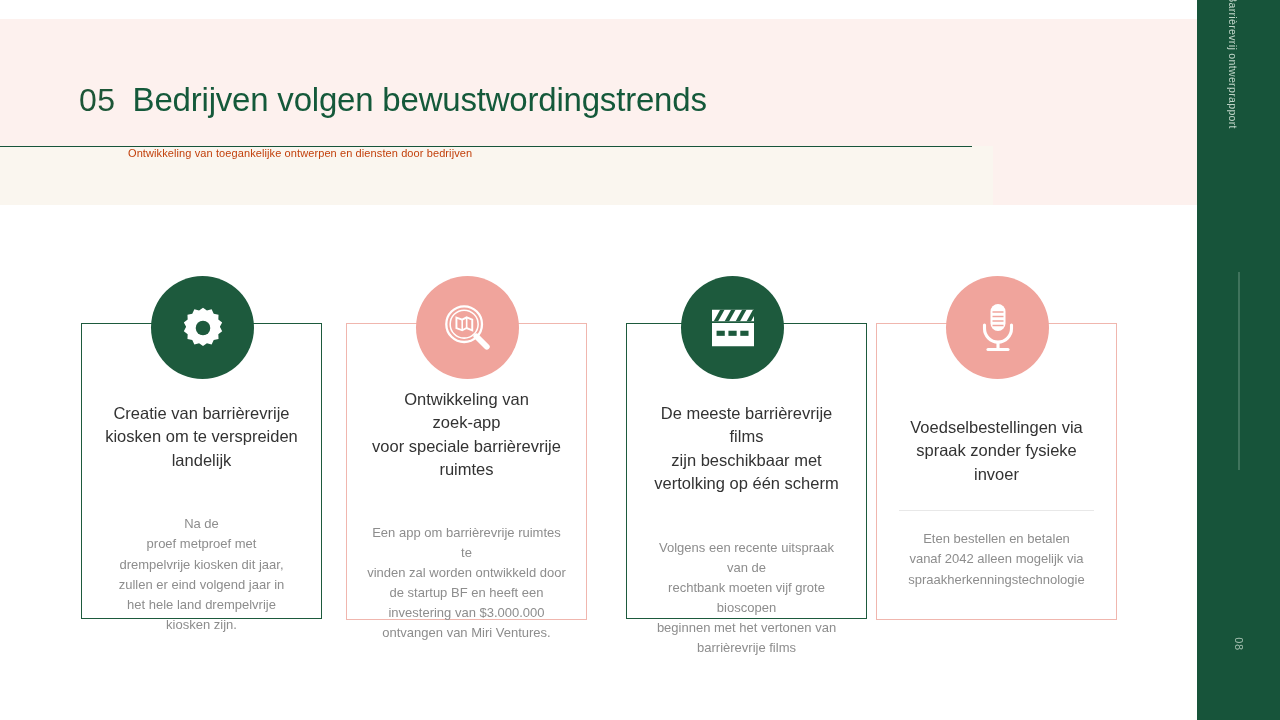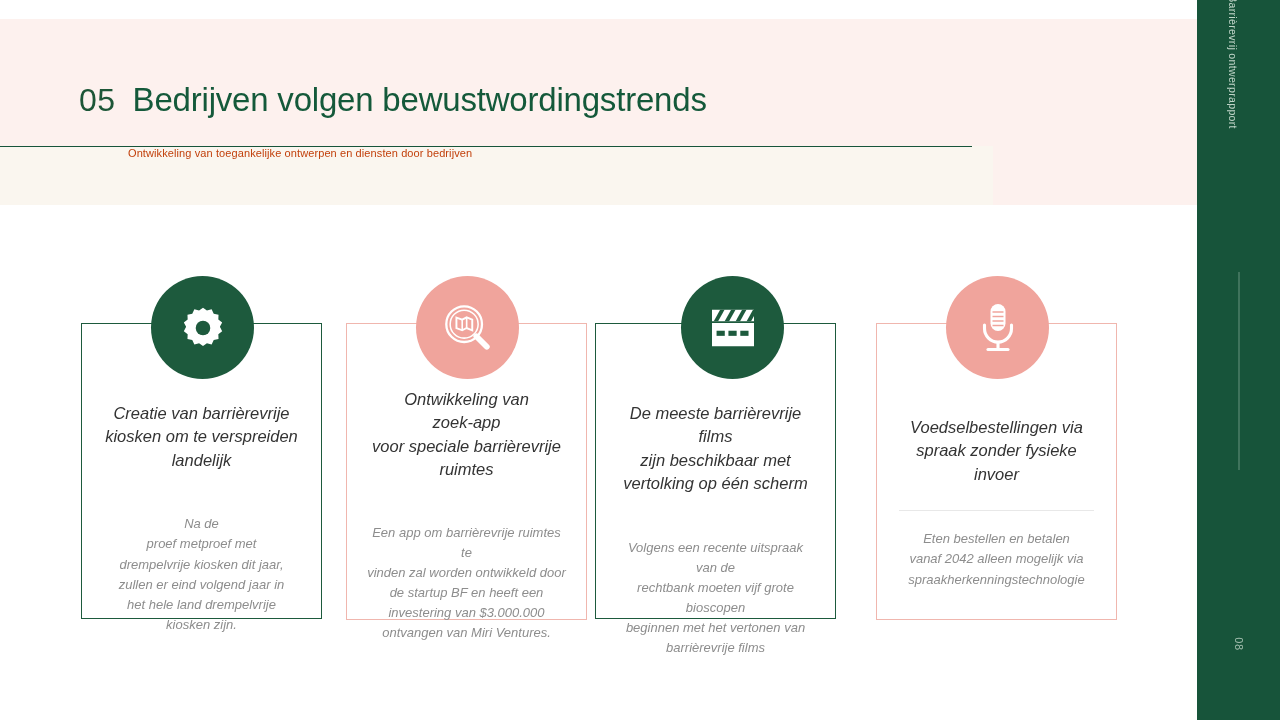--- a/index.html
+++ b/index.html
@@ -125,36 +125,35 @@
     opacity: 0.85;
   }
 
   
   .cards {
     position: absolute;
     left: 0;
     top: 0;
     width: 1197px;
     height: 704px;
-    font-style: italic;
   }
 
   .card {
     position: absolute;
     top: 323px;
     width: 241px;
     background: #ffffff;
     box-sizing: border-box;
   }
   .card.green  { border: 1.2px solid #1d5a3d; }
   .card.pink   { border: 1.2px solid #f0b6ae; }
 
   .card-1 { left: 81px;  height: 296px; }
   .card-2 { left: 346px; height: 297px; }
-  .card-3 { left: 595px; height: 296px; }
+  .card-3 { left: 626px; height: 296px; }
   .card-4 { left: 876px; height: 297px; }
 
   .card-inner {
     position: relative;
     height: 100%;
     padding: 0 16px;
     box-sizing: border-box;
     display: flex;
     flex-direction: column;
   }

